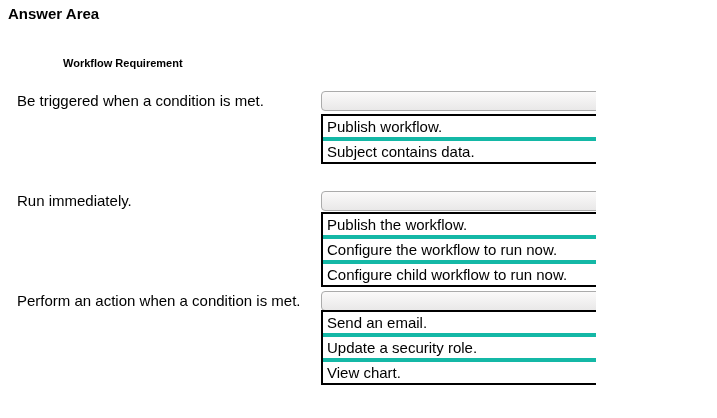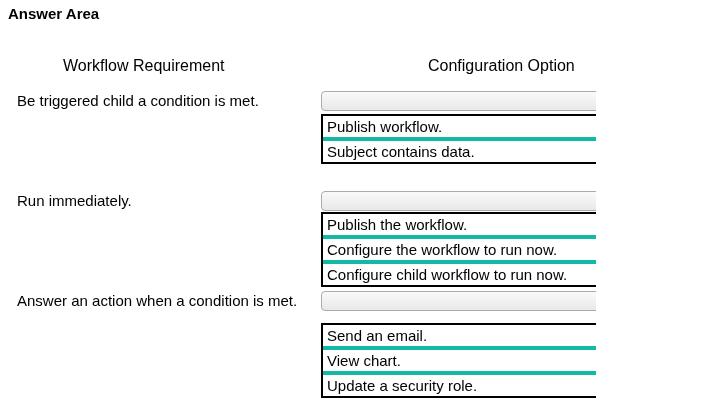--- a/index.html
+++ b/index.html
@@ -15,22 +15,22 @@
   .page-title {
     position: absolute;
     left: 8px;
     top: 5px;
     font-size: 15px;
     font-weight: bold;
   }
   .col-header {
     position: absolute;
     top: 57px;
-    font-size: 16px;
-    font-weight: normal;
+    font-size: 11px;
+    font-weight: bold;
     white-space: nowrap;
   }
   .col-header.left  { left: 63px; }
   .col-header.right { left: 428px; }
   .req-label {
     position: absolute;
     left: 17px;
     font-size: 15px;
     line-height: 20px;
     white-space: nowrap;
@@ -99,23 +99,22 @@
   }
 </style>
 </head>
 <body>
 
 <div class="canvas">
 
   <div class="page-title">Answer Area</div>
 
   <div class="col-header left">Workflow Requirement</div>
-  <div class="col-header right">Configuration Option</div>
 
-  <div class="req-label" style="top:91px">Be triggered child a condition is met.</div>
+  <div class="req-label" style="top:91px">Be triggered when a condition is met.</div>
   <div class="dropdown" style="top:91px">
     <span class="dd-value"></span>
     <span class="dd-btn">
       <span class="dd-arrow"></span>
     </span>
   </div>
   <div class="options" style="top:114px">
     <div class="option"><span>Publish workflow.</span></div>
     <div class="option"><span>Subject contains data.</span></div>
   </div>
@@ -126,26 +125,26 @@
     <span class="dd-btn">
       <span class="dd-arrow"></span>
     </span>
   </div>
   <div class="options" style="top:212px">
     <div class="option"><span>Publish the workflow.</span></div>
     <div class="option"><span>Configure the workflow to run now.</span></div>
     <div class="option"><span>Configure child workflow to run now.</span><span class="artifact">.</span></div>
   </div>
 
-  <div class="req-label" style="top:291px">Answer an action when a condition is met.</div>
+  <div class="req-label" style="top:291px">Perform an action when a condition is met.</div>
   <div class="dropdown" style="top:291px">
     <span class="dd-value"></span>
     <span class="dd-btn">
       <span class="dd-arrow"></span>
     </span>
   </div>
-  <div class="options" style="top:323px">
+  <div class="options" style="top:310px">
     <div class="option"><span>Send an email.</span></div>
+    <div class="option"><span>Update a security role.</span><span class="artifact"></span></div>
     <div class="option"><span>View chart.</span></div>
-    <div class="option"><span>Update a security role.</span><span class="artifact"></span></div>
   </div>
 
 </div>
 
 </body></html>

